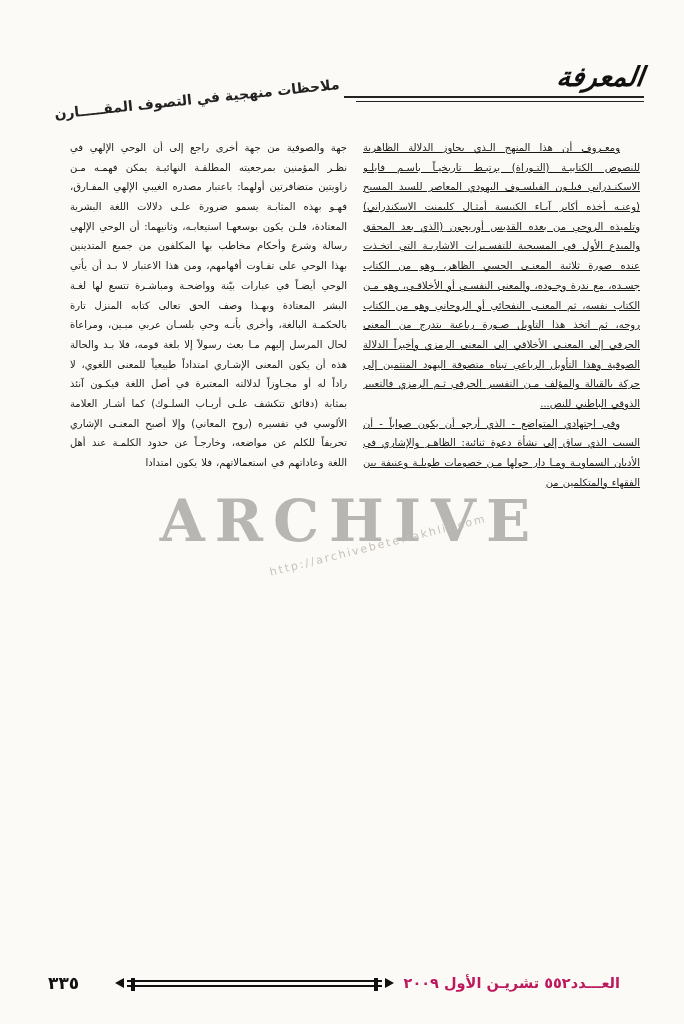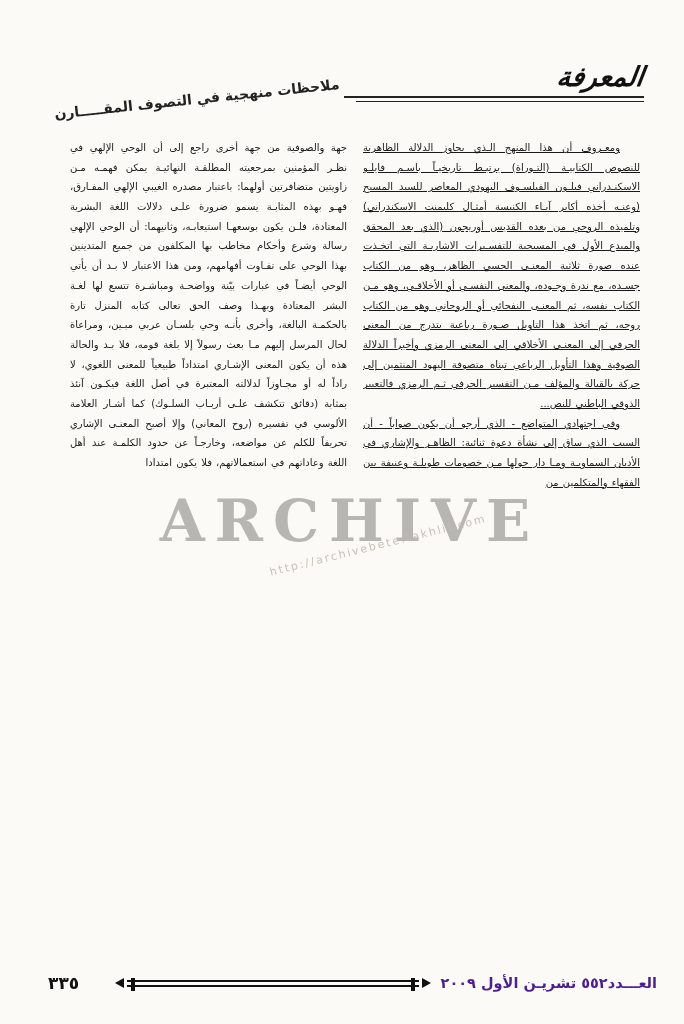--- a/index.html
+++ b/index.html
@@ -111,21 +111,21 @@
   }
 
   
   .page-footer {
     position: absolute;
     left: 0; right: 0;
     bottom: 24px;
     height: 34px;
     display: flex;
     align-items: center;
-    padding: 0 19px 0 48px;
+    padding: 0 50px 0 48px;
   }
   .page-number {
     font-size: 17px;
     font-weight: bold;
     color: #111;
     margin-right: 26px;
     direction: rtl;
   }
   .footer-rule {
     flex: 1 1 auto;
@@ -153,23 +153,23 @@
     top: -4px;
     width: 4px; height: 13px;
     background: #111;
   }
   .rule-tick.t1 { left: 4px; }
   .rule-tick.t2 { right: 4px; }
   .issue-info {
     direction: rtl;
     font-size: 14.5px;
     font-weight: bold;
-    color: #4c1d95;
+    color: #be185d;
     white-space: nowrap;
-    margin-right: 8px;
+    margin-right: 14px;
   }
 </style>
 </head>
 <body>
 
 <div class="page">
 
   <header class="page-header">
     <div class="chapter-title">ملاحظات منهجية في التصوف المقـــــارن</div>
     <div class="magazine-logo">

